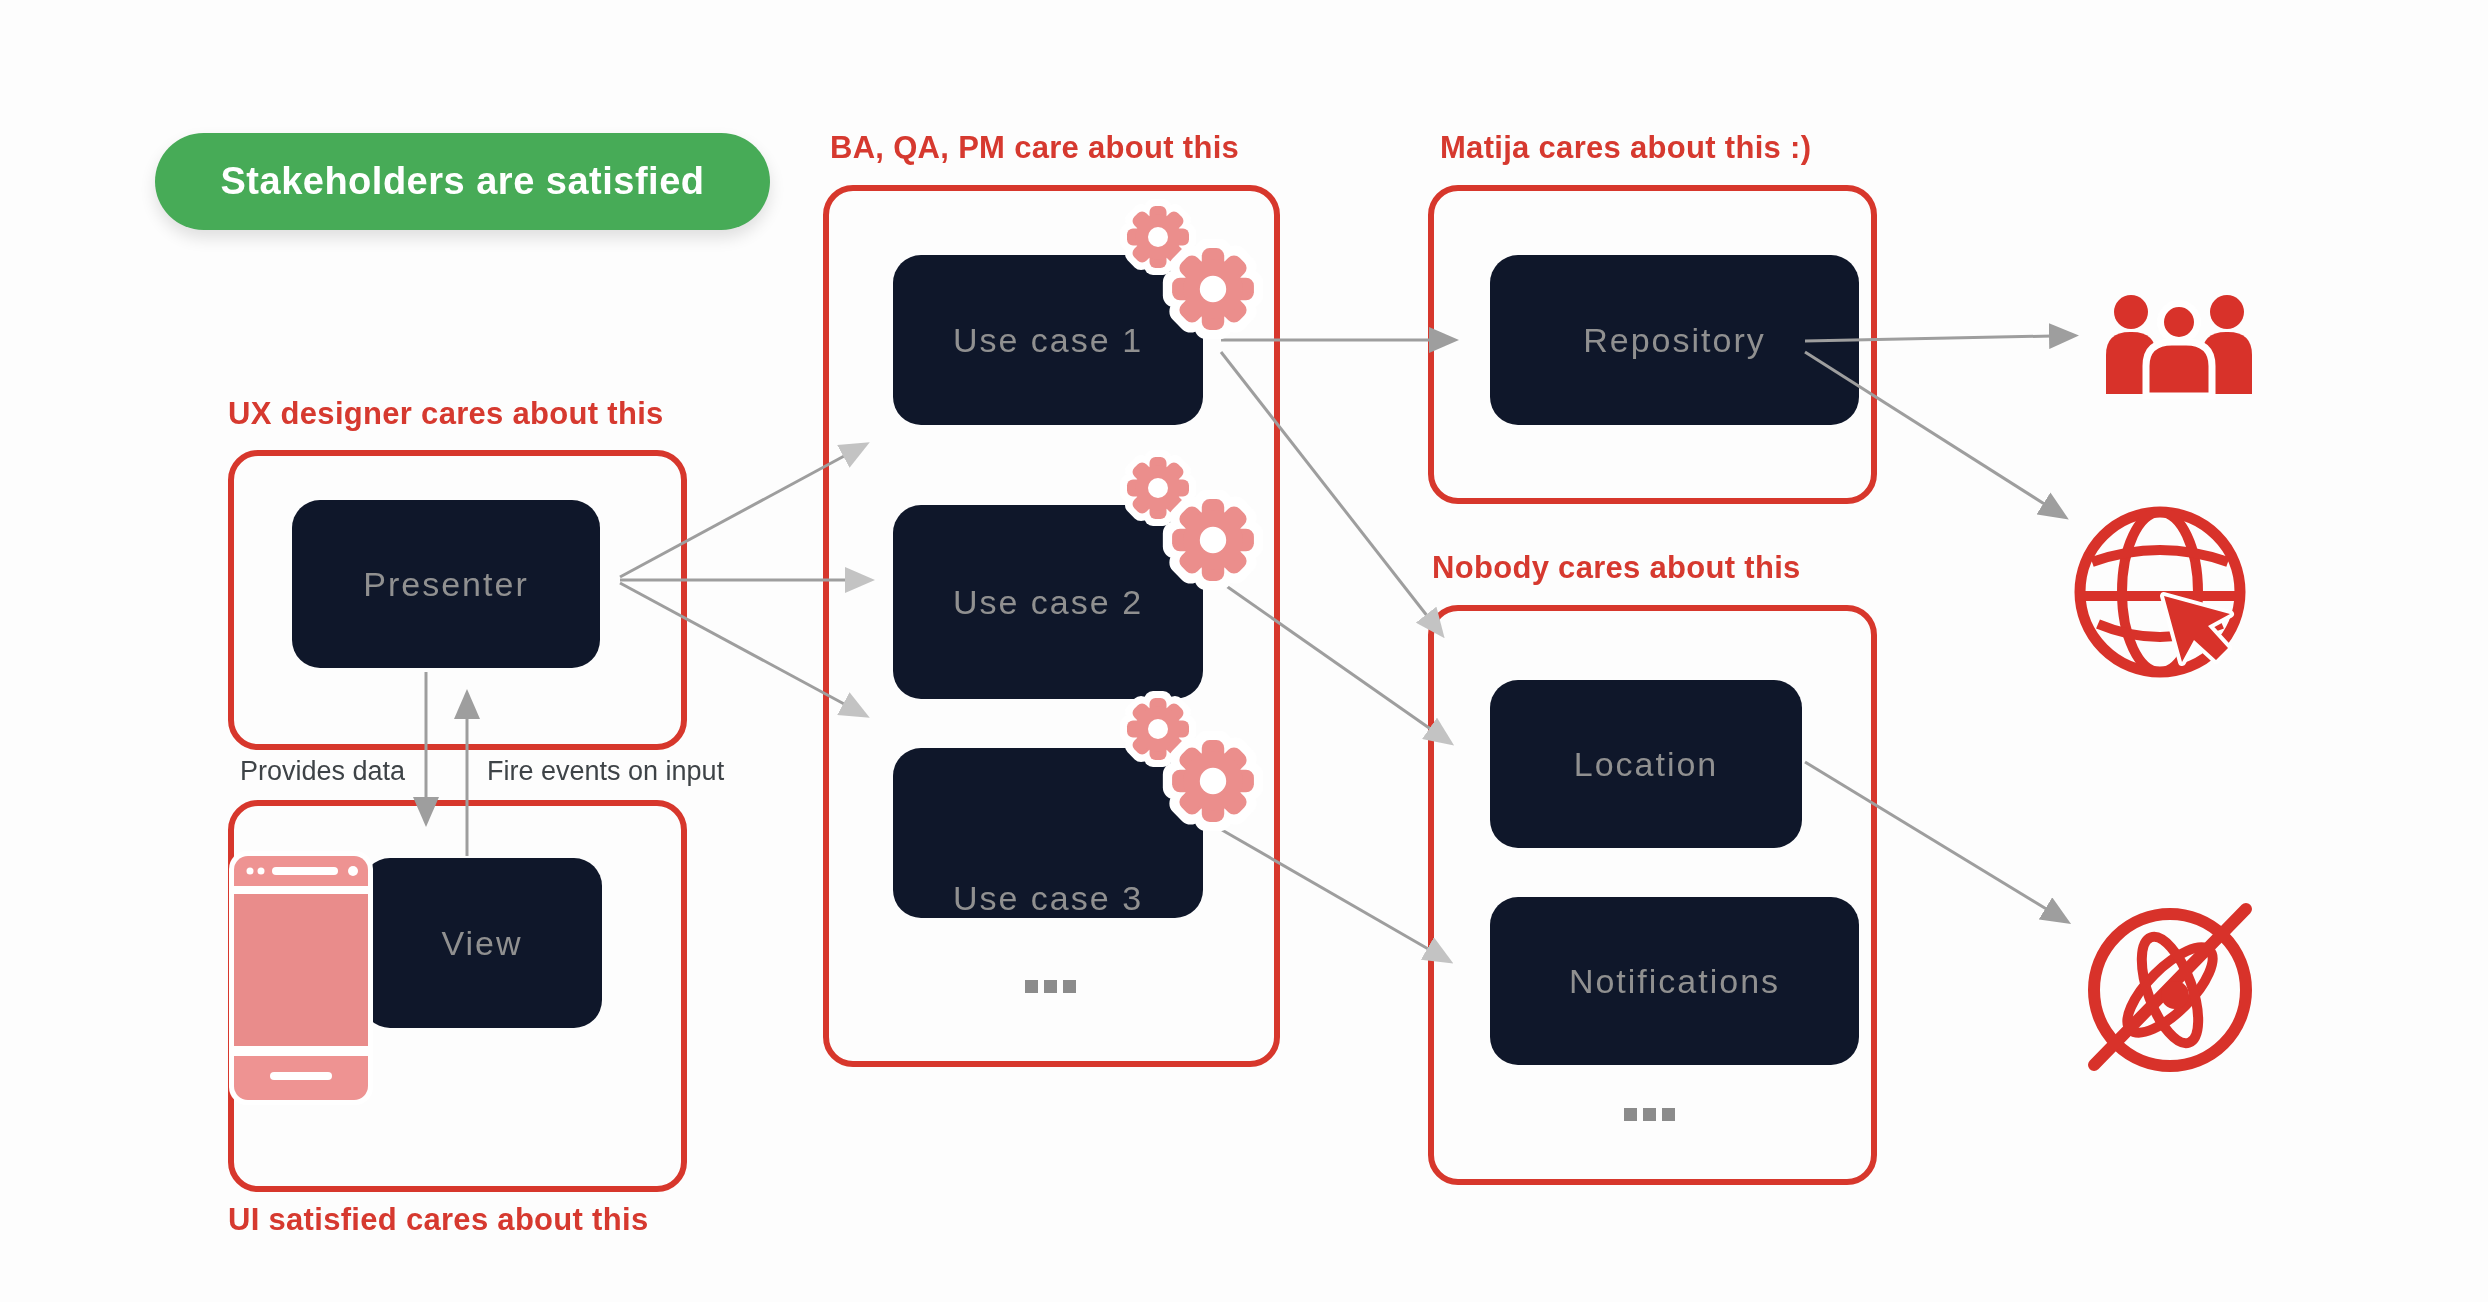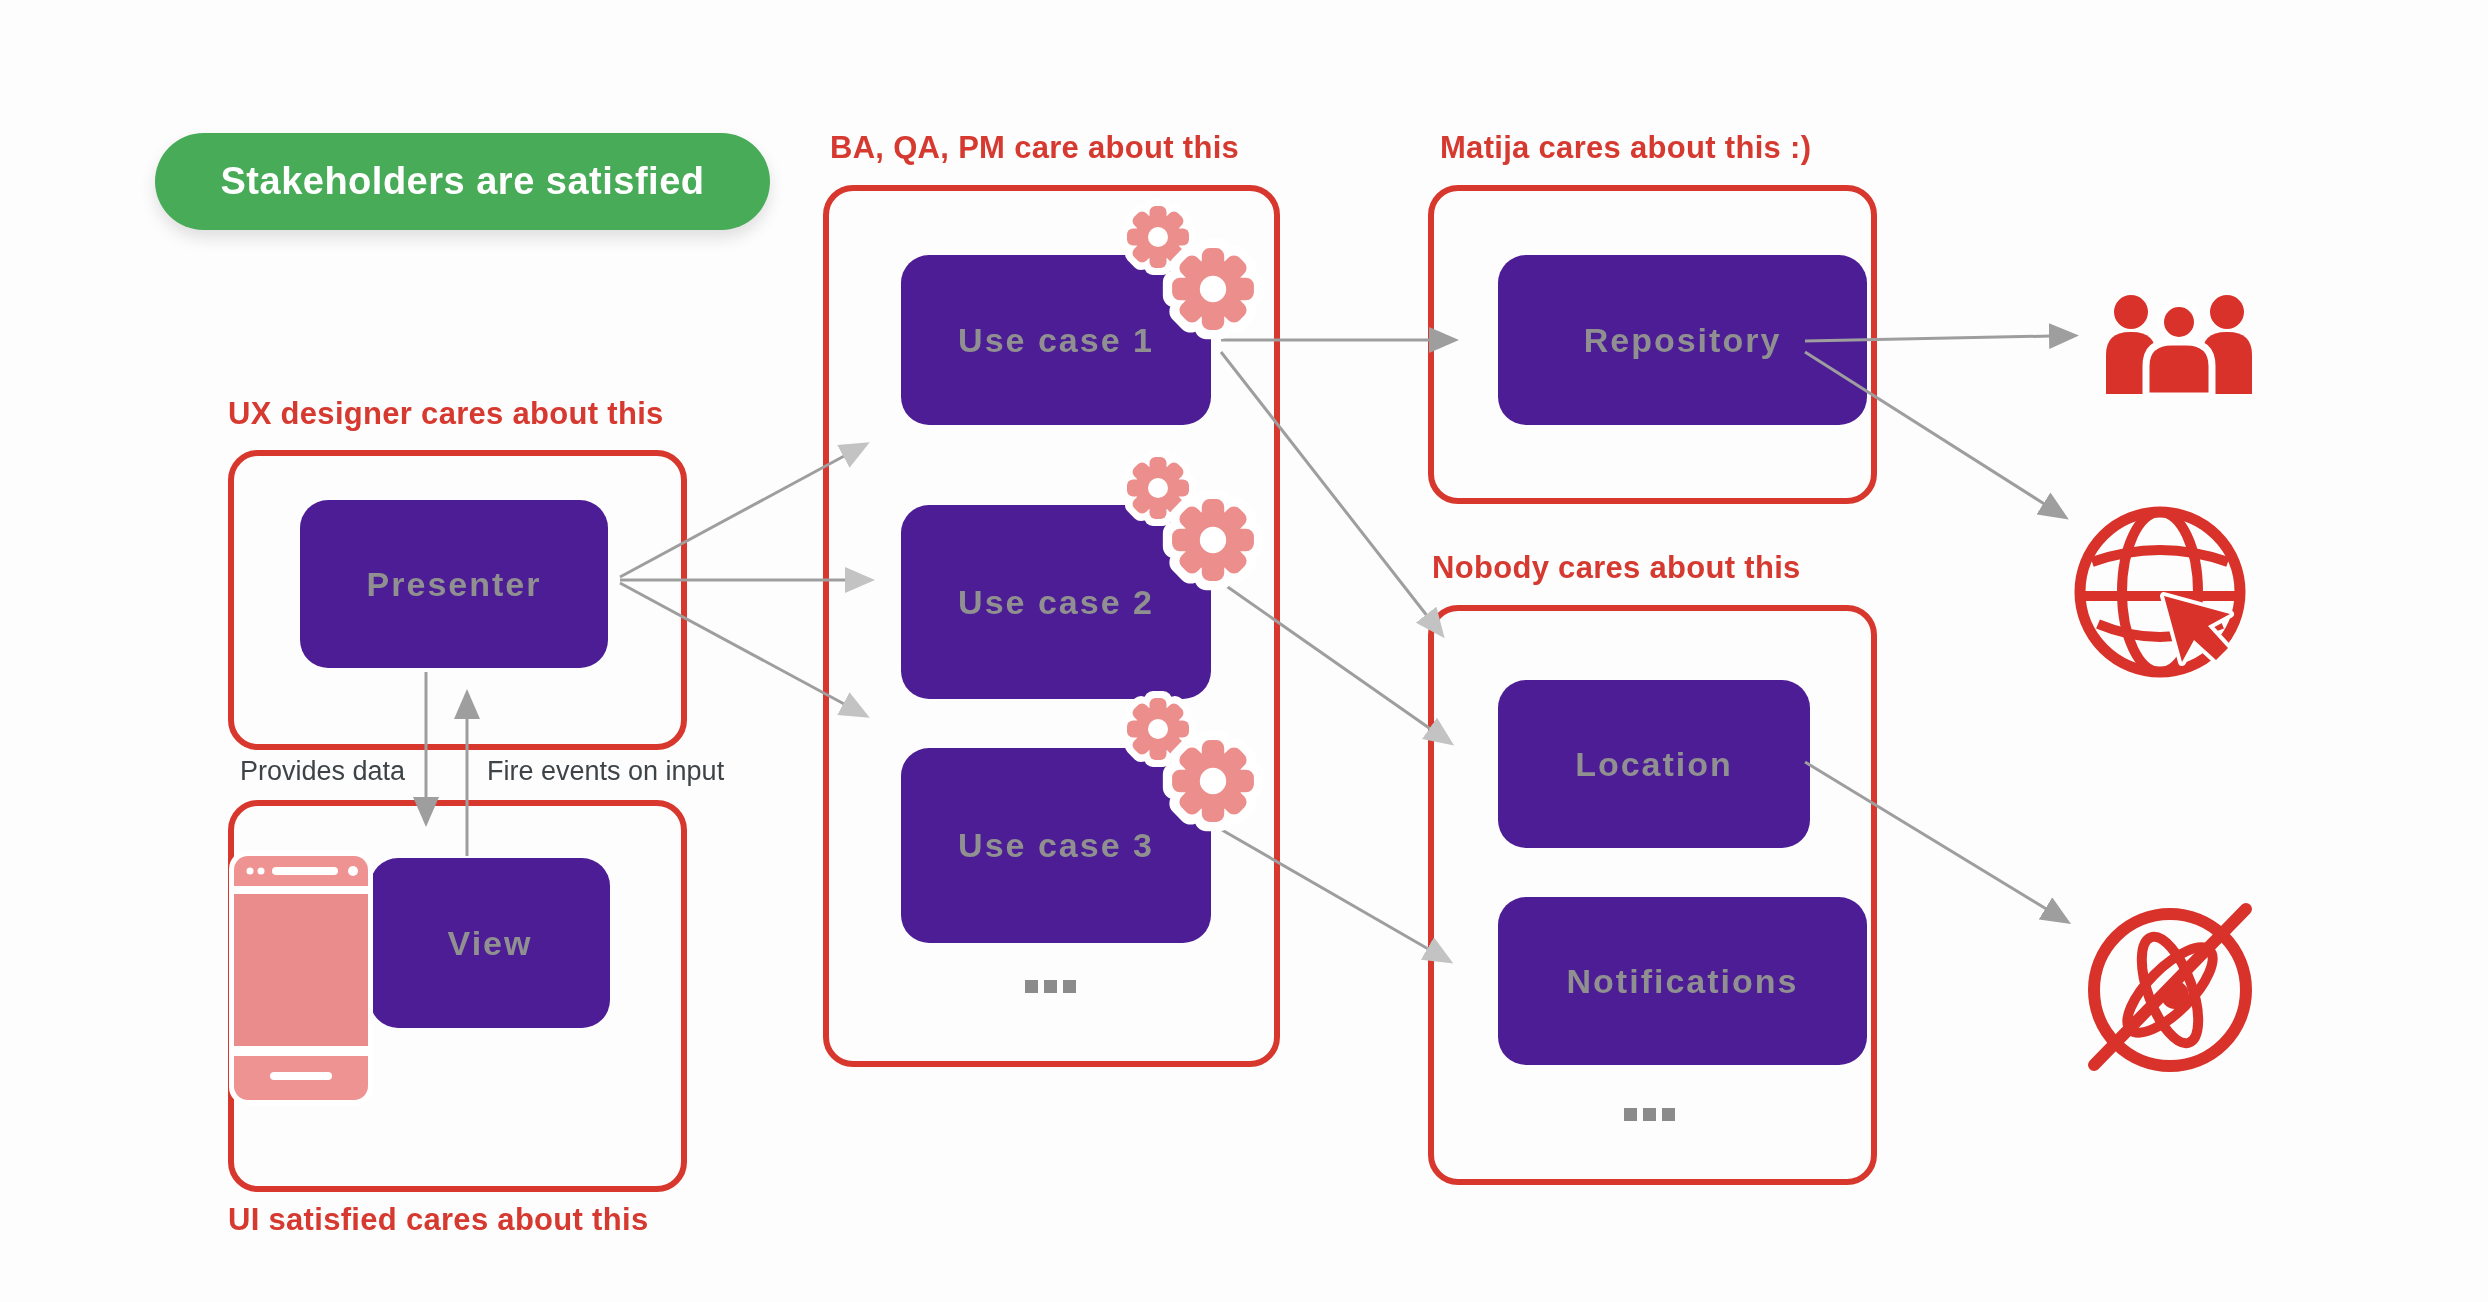--- a/index.html
+++ b/index.html
@@ -19,29 +19,29 @@
   .frame{
     position:absolute;border:6px solid #D7372C;border-radius:30px;background:transparent;z-index:1;
   }
   .frame-ux{left:228px;top:450px;width:447px;height:288px;}
   .frame-ui{left:228px;top:800px;width:447px;height:380px;}
   .frame-usecases{left:823px;top:185px;width:445px;height:870px;}
   .frame-repo{left:1428px;top:185px;width:437px;height:307px;}
   .frame-nobody{left:1428px;top:605px;width:437px;height:568px;}
   
   .node{
-    position:absolute;background:#4c1d95;border-radius:28px;z-index:2;
+    position:absolute;background:#0f172a;border-radius:28px;z-index:2;
     display:flex;align-items:center;justify-content:center;
-    color:#909090;font-size:34px;font-weight:700;letter-spacing:2px;margin-left:8px;
+    color:#909090;font-size:34px;font-weight:400;letter-spacing:2px;
   }
   .node-presenter{left:292px;top:500px;width:308px;height:168px;}
   .node-view{left:362px;top:858px;width:240px;height:170px;}
   .node-uc1{left:893px;top:255px;width:310px;height:170px;}
   .node-uc2{left:893px;top:505px;width:310px;height:194px;}
-  .node-uc3{left:893px;top:748px;width:310px;height:195px;}
+  .node-uc3{left:893px;top:748px;width:310px;height:170px;align-items:flex-end;}
   .node-repo{left:1490px;top:255px;width:369px;height:170px;}
   .node-location{left:1490px;top:680px;width:312px;height:168px;}
   .node-notifications{left:1490px;top:897px;width:369px;height:168px;}
   
   .heading{
     position:absolute;color:#D6392F;font-size:31px;font-weight:700;letter-spacing:.3px;
     white-space:nowrap;z-index:2;
   }
   .h-ba{left:830px;top:130px;}
   .h-matija{left:1440px;top:130px;}

